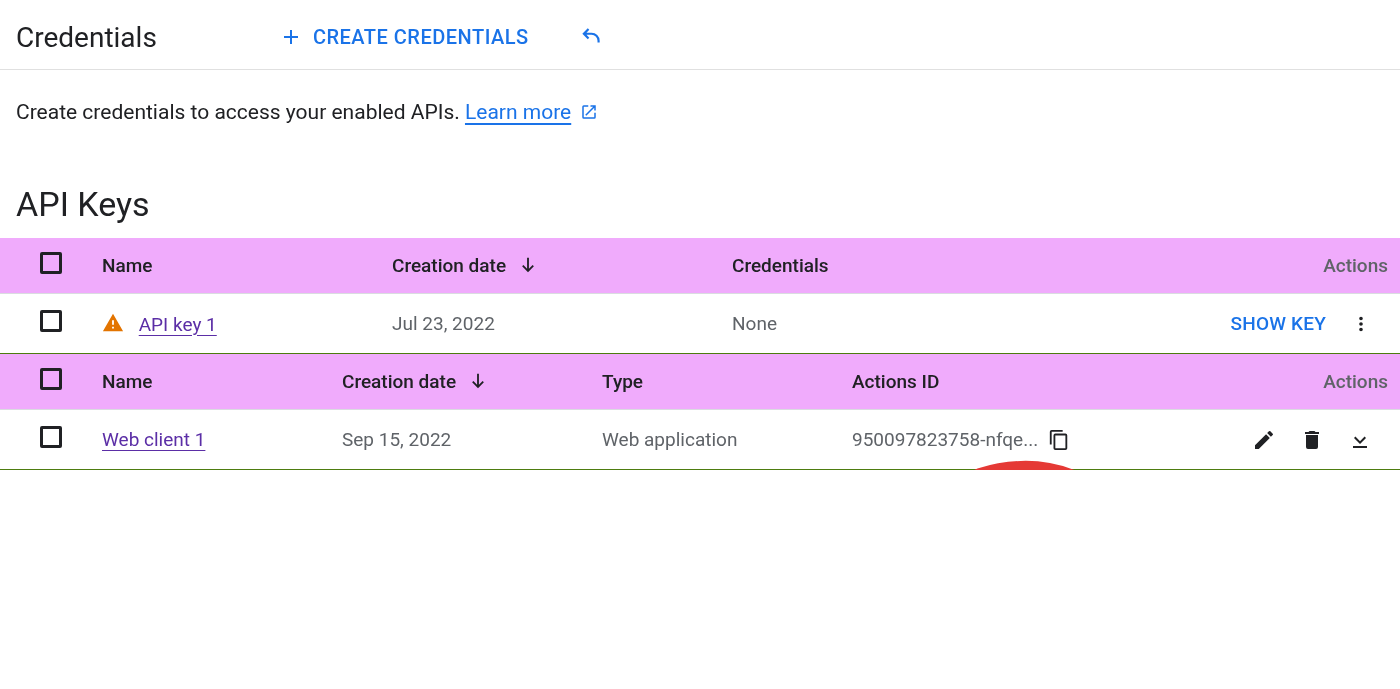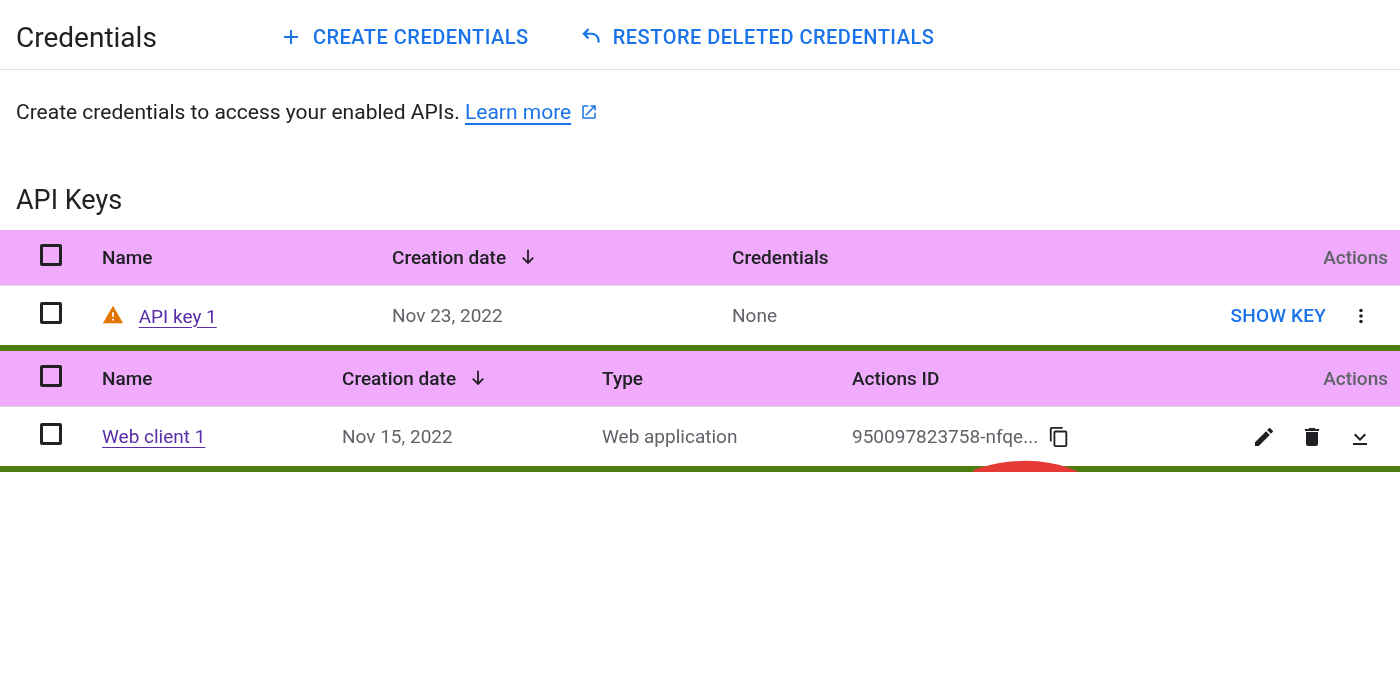--- a/index.html
+++ b/index.html
@@ -39,42 +39,42 @@
   .tb-action.gray { color: #80868b; }
   .tb-icon { width: 28px; height: 28px; display:inline-flex; align-items:center; justify-content:center; }
   .info-strip {
     padding: 30px 28px 0 16px;
     font-size: 21px;
     color: #202124;
   }
   .info-strip a { color: #1a73e8; text-decoration: underline; text-underline-offset: 4px; }
   .info-strip .ext-icon { color:#1a73e8; display:inline-flex; vertical-align:-2px; margin-left:4px;}
   .section-title {
-    font-size: 27px;
+    font-size: 34px;
     font-weight: 400;
     padding: 60px 16px 14px 16px;
   }
   table.cred {
     width: 100%;
     border-collapse: collapse;
     table-layout: fixed;
   }
   table.cred thead th {
     background: #f0abfc;
     text-align: left;
     font-weight: 500;
     font-size: 19px;
     color: #202124;
     padding: 14px 12px;
     border-bottom: 1px solid #dadce0;
   }
   table.cred thead th.right { text-align:right; color:#5f6368; }
   table.cred tbody td {
     padding: 16px 12px;
-    border-bottom: 6px solid #4d7c0f;
+    border-bottom: 1px solid #4d7c0f;
     font-size: 19px;
     color: #5f6368;
     vertical-align: middle;
   }
   table.cred tbody td.link a {
     color: #5b2ea6;
     text-decoration: underline;
     text-underline-offset: 4px;
   }
   .cb-cell { width: 90px; padding-left: 40px !important; }
@@ -112,21 +112,20 @@
     <span>CREATE CREDENTIALS</span>
   </div>
 
 
   <div class="tb-action blue">
     <span class="tb-icon">
       <svg width="26" height="26" viewBox="0 0 24 24">
             <path fill="#1a73e8" d="M12.5 8H7.83l2.58-2.59L9 4 4 9l5 5 1.41-1.41L7.83 10h4.67A5.5 5.5 0 0 1 18 15.5V17h2v-1.5A7.5 7.5 0 0 0 12.5 8z"></path>
           </svg>
     </span>
-    <span>RESTORE DELETED CREDENTIALS</span>
   </div>
 </div>
 
 <div class="info-strip">
   <span>Create credentials to access your enabled APIs. </span>
   <a href="#">Learn more</a>
   <span class="ext-icon">
     <svg width="18" height="18" viewBox="0 0 24 24">
           <path fill="#1a73e8" d="M14 3v2h3.59L7 15.59 8.41 17 19 6.41V10h2V3h-7zM5 5h6V3H5a2 2 0 0 0-2 2v14a2 2 0 0 0 2 2h14a2 2 0 0 0 2-2v-6h-2v6H5V5z"></path>
         </svg>
@@ -162,21 +161,21 @@
     <tr>
       <td class="cb-cell"><span class="checkbox"></span></td>
       <td class="link">
         <span class="warn-icon">
           <svg width="22" height="22" viewBox="0 0 24 24">
                 <path fill="#e37400" d="M1 21h22L12 2 1 21zm12-3h-2v-2h2v2zm0-4h-2V9h2v5z"></path>
               </svg>
         </span>
         <a href="#">API key 1</a>
       </td>
-      <td>Nov 23, 2022</td>
+      <td>Jul 23, 2022</td>
       <td>None</td>
       <td>
         <div class="row-actions">
           <span class="show-key">SHOW KEY</span>
           <span class="iconbtn">
             <svg width="22" height="22" viewBox="0 0 24 24">
                   <path fill="#202124" d="M12 8a2 2 0 1 1 0-4 2 2 0 0 1 0 4zm0 2a2 2 0 1 1 0 4 2 2 0 0 1 0-4zm0 6a2 2 0 1 1 0 4 2 2 0 0 1 0-4z"></path>
                 </svg>
           </span>
         </div>
@@ -208,21 +207,21 @@
       </th>
       <th>Type</th>
       <th>Actions ID</th>
       <th class="right">Actions</th>
     </tr>
   </thead>
   <tbody>
     <tr>
       <td class="cb-cell"><span class="checkbox"></span></td>
       <td class="link"><a href="#">Web client 1</a></td>
-      <td>Nov 15, 2022</td>
+      <td>Sep 15, 2022</td>
       <td>Web application</td>
       <td>
         <div class="client-id-cell">
           <span>950097823758-nfqe...</span>
           <span class="iconbtn">
             <svg width="22" height="22" viewBox="0 0 24 24">
                   <path fill="#202124" d="M16 1H4a2 2 0 0 0-2 2v14h2V3h12V1zm3 4H8a2 2 0 0 0-2 2v14a2 2 0 0 0 2 2h11a2 2 0 0 0 2-2V7a2 2 0 0 0-2-2zm0 16H8V7h11v14z"></path>
                 </svg>
           </span>
         </div>

